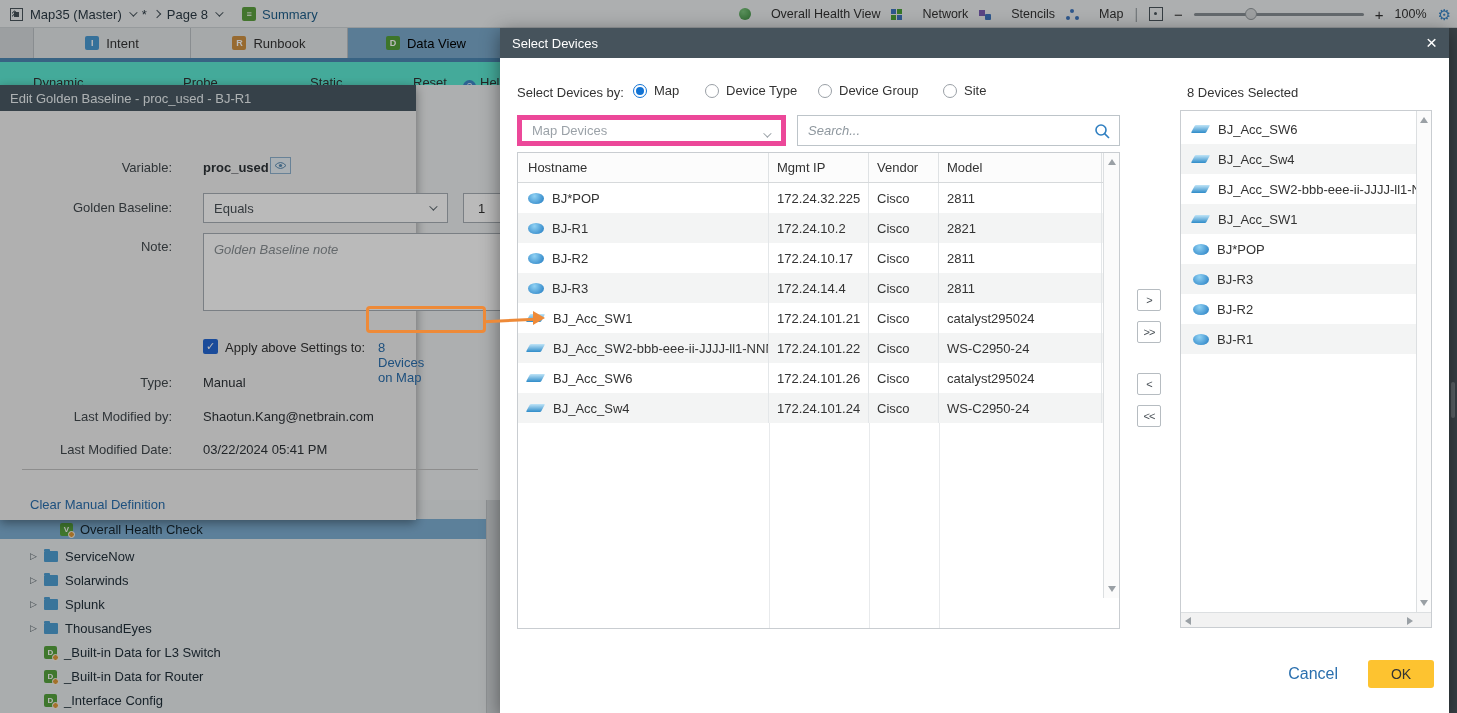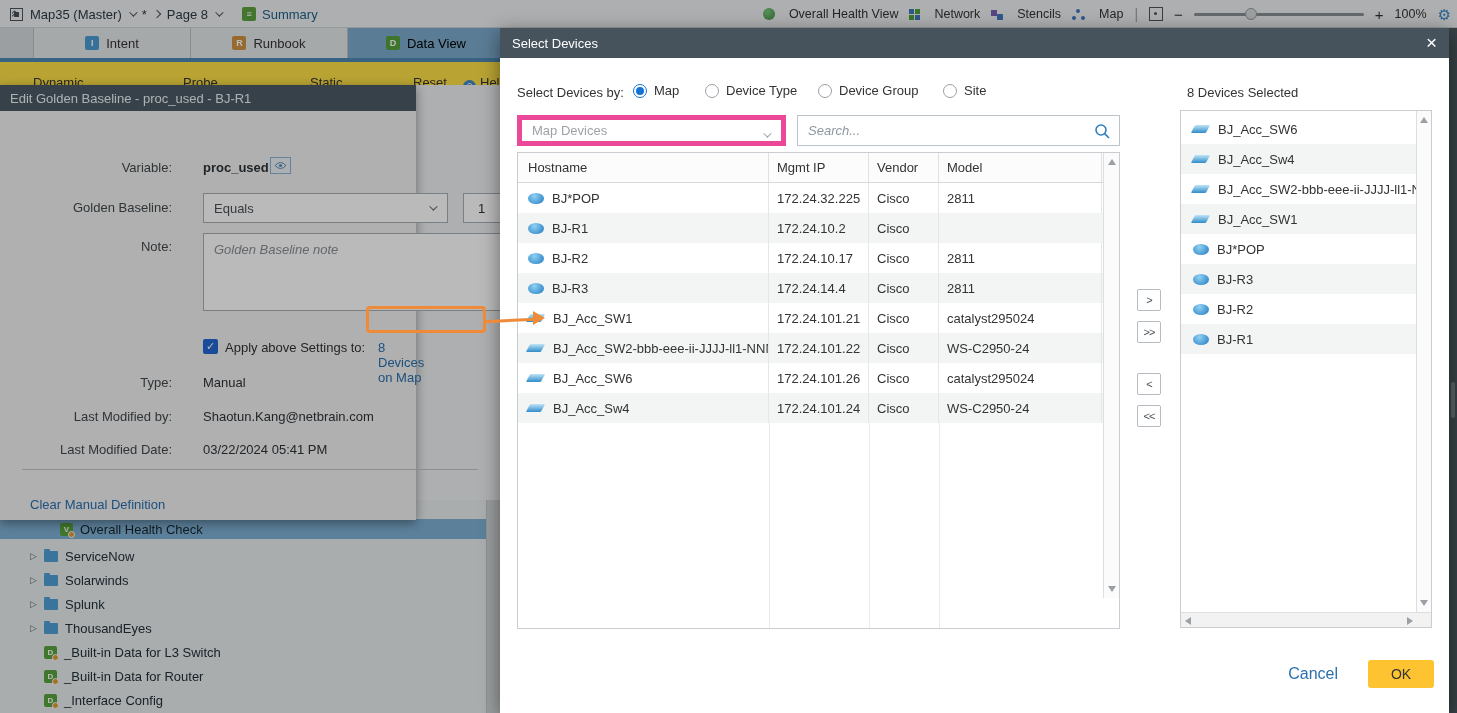--- a/index.html
+++ b/index.html
@@ -13,21 +13,21 @@
   #topbar { position:absolute; left:0; top:0; width:1457px; height:28px; background:#eef0f1; border-bottom:1px solid #ced3d6; }
   #crumb { position:absolute; left:10px; top:0; height:28px; display:flex; align-items:center; gap:7px; color:#2b3a45; }
   .vf-icon { width:13px; height:13px; border:1.5px solid #4a555c; position:relative; background:transparent; }
   .vf-icon::after { content:""; position:absolute; left:3px; top:3px; right:3px; bottom:3px; background:#4a555c; }
   .cv { display:inline-block; width:6px; height:6px; border-right:1.6px solid #44525a; border-bottom:1.6px solid #44525a; }
   .cv-down { transform:rotate(45deg) translateY(-2px); }
   .cv-right { transform:rotate(-45deg); }
   .sq-icon { width:14px; height:14px; border-radius:2px; color:#fff; font-size:9px; font-weight:bold; display:inline-flex; align-items:center; justify-content:center; }
   #summary-group { display:flex; align-items:center; gap:6px; color:#1f5f8b; }
   #topbar-right { position:absolute; right:6px; top:0; height:28px; display:flex; align-items:center; gap:11px; color:#333; font-size:12.5px; }
-  .tb-group { display:flex; align-items:center; gap:14px; }
+  .tb-group { display:flex; align-items:center; gap:20px; }
   .dot-green { width:12px; height:12px; border-radius:50%; background:radial-gradient(circle at 35% 30%, #7cc77e, #3f8f42); }
   .grid4 { width:11px; height:11px; display:grid; grid-template-columns:5px 5px; grid-template-rows:5px 5px; gap:1px; }
   .grid4 i:nth-child(1){background:#3f78c0}.grid4 i:nth-child(2){background:#4ea437}.grid4 i:nth-child(3){background:#4ea437}.grid4 i:nth-child(4){background:#3f78c0}
   .stencil-ic { width:12px; height:11px; position:relative; }
   .stencil-ic::before{content:"";position:absolute;left:0;top:1px;width:6px;height:6px;background:#7a5fb5;}
   .stencil-ic::after{content:"";position:absolute;right:0;bottom:0;width:6px;height:6px;background:#3f78c0;border-radius:1px;}
   .map-ic { width:13px; height:11px; position:relative; }
   .map-ic i { position:absolute; width:4px; height:4px; border-radius:50%; background:#3f78c0; }
   .map-ic i:nth-child(1){left:4px;top:0}.map-ic i:nth-child(2){left:0;bottom:0}.map-ic i:nth-child(3){right:0;bottom:0}
   .vsep { color:#9aa1a6; font-size:14px; }
@@ -41,21 +41,21 @@
   
   #tabrow { position:absolute; left:0; top:28px; width:520px; height:30px; background:#d6dadd; }
   #tab-underline { position:absolute; left:0; top:58px; width:520px; height:4px; background:#4e88b4; }
   #collapse-btn { position:absolute; left:12px; top:6px; font-size:13px; color:#3c4a52; transform:rotate(90deg); transform-origin:center; }
   .tab { position:absolute; top:0; height:30px; width:157px; display:flex; align-items:center; justify-content:center; gap:7px; background:#e4e8ea; border-left:1px solid #bcc2c6; }
   .tab.active { background:#7cabcd; }
   .tab.active .tab-label { color:#000000; }
   .tab-label { color:#333; }
 
   
-  #action-row { position:absolute; left:0; top:62px; width:520px; height:23px; background:#fde047; overflow:hidden; }
+  #action-row { position:absolute; left:0; top:62px; width:520px; height:23px; background:#5eead4; overflow:hidden; }
   #action-row .ar-item { position:absolute; top:13px; color:#333; }
   .help-circ { display:inline-flex; width:13px; height:13px; border-radius:50%; background:#3f87c9; color:#fff; font-size:9px; align-items:center; justify-content:center; margin-right:4px; vertical-align:-2px; }
 
   
   #tree-panel { position:absolute; left:0; top:500px; width:500px; height:213px; background:#e9edef; }
   #tree-scrollstrip { position:absolute; left:486px; top:500px; width:14px; height:213px; background:#d4d8da; border-left:1px solid #c3c7ca; }
   #tree-selected { position:absolute; left:0; top:519px; width:486px; height:20px; background:#7fb0d4; display:flex; align-items:center; gap:7px; padding-left:60px; color:#16252e; }
   .gbox { width:13px; height:13px; border-radius:2px; background:#57a33e; color:#fff; font-size:8px; font-weight:bold; display:inline-flex; align-items:center; justify-content:center; position:relative; flex:0 0 auto; }
   .gbox::after { content:""; position:absolute; right:-2px; bottom:-2px; width:5px; height:5px; border-radius:50%; background:#e09b3a; border:1px solid #fff; }
   #tree-items { position:absolute; left:0; top:544px; width:486px; }
@@ -373,20 +373,21 @@
           <div class="dcell c2">Cisco</div>
           <div class="dcell c3">2811</div>
         </div>
         <div class="dev-row odd">
           <div class="dcell c0">
             <span class="icon-router"></span>
             <span>BJ-R1</span>
           </div>
           <div class="dcell c1">172.24.10.2</div>
           <div class="dcell c2">Cisco</div>
+          <div class="dcell c3">2821</div>
         </div>
         <div class="dev-row">
           <div class="dcell c0">
             <span class="icon-router"></span>
             <span>BJ-R2</span>
           </div>
           <div class="dcell c1">172.24.10.17</div>
           <div class="dcell c2">Cisco</div>
           <div class="dcell c3">2811</div>
         </div>

